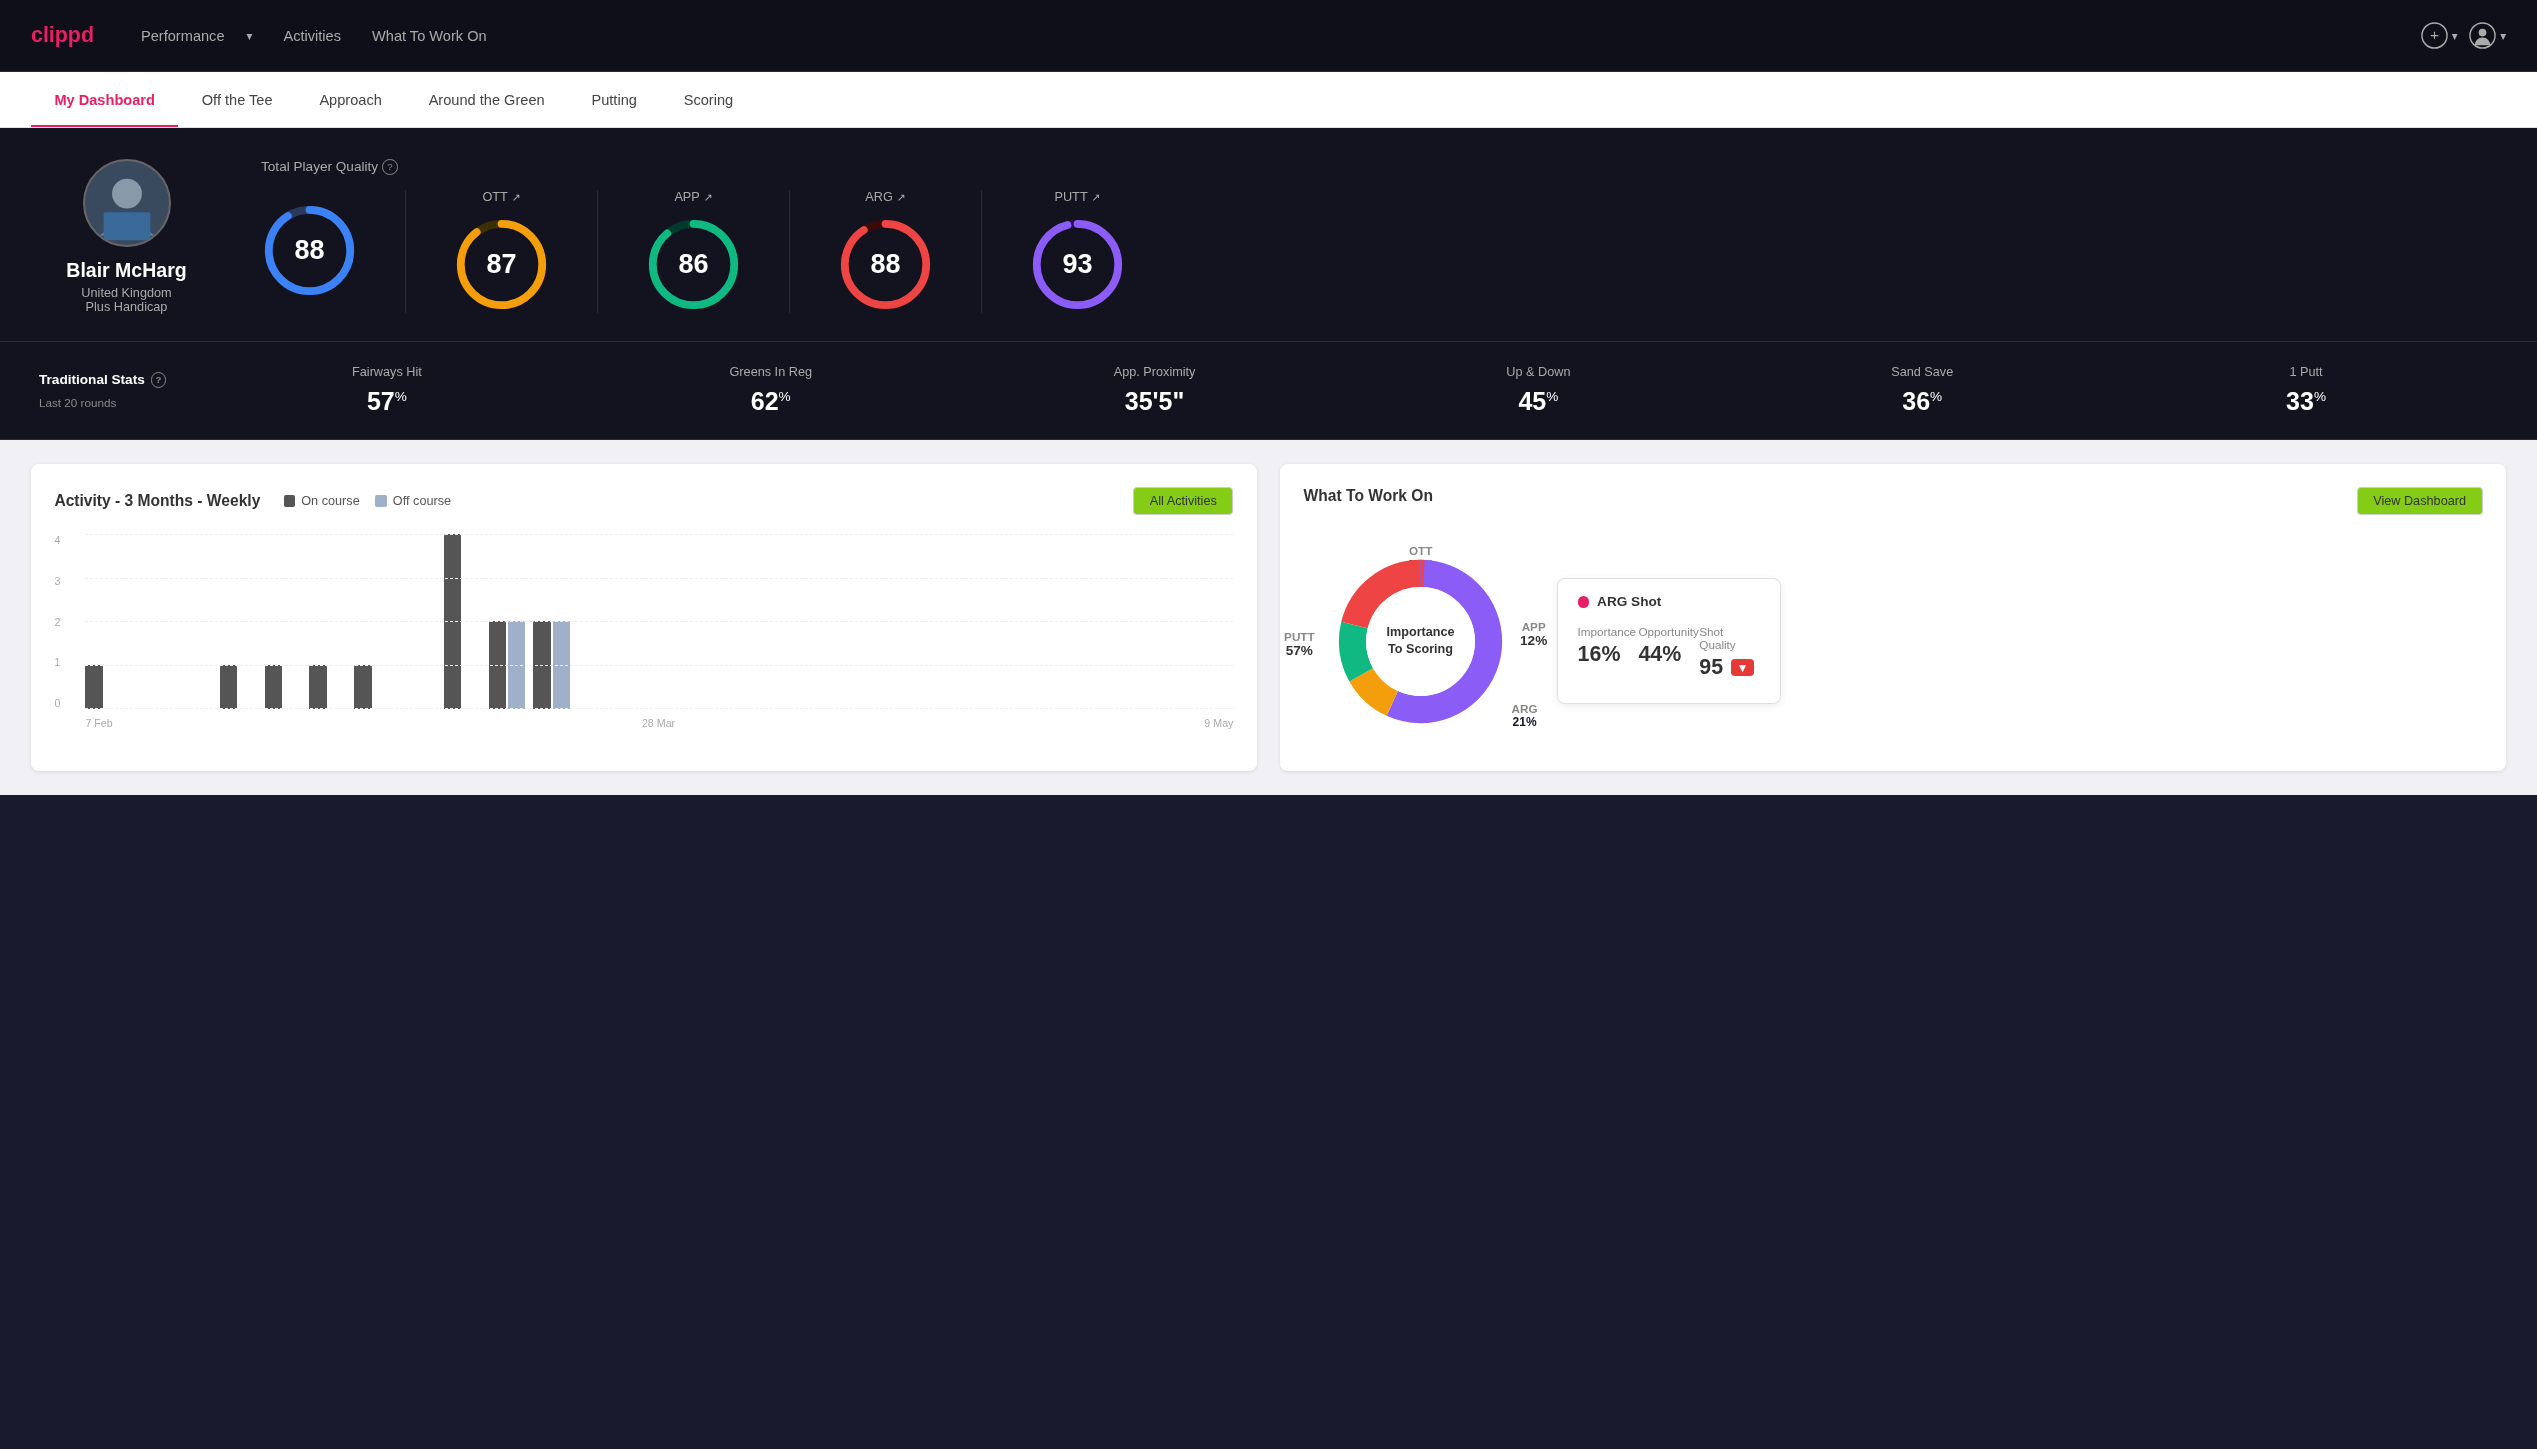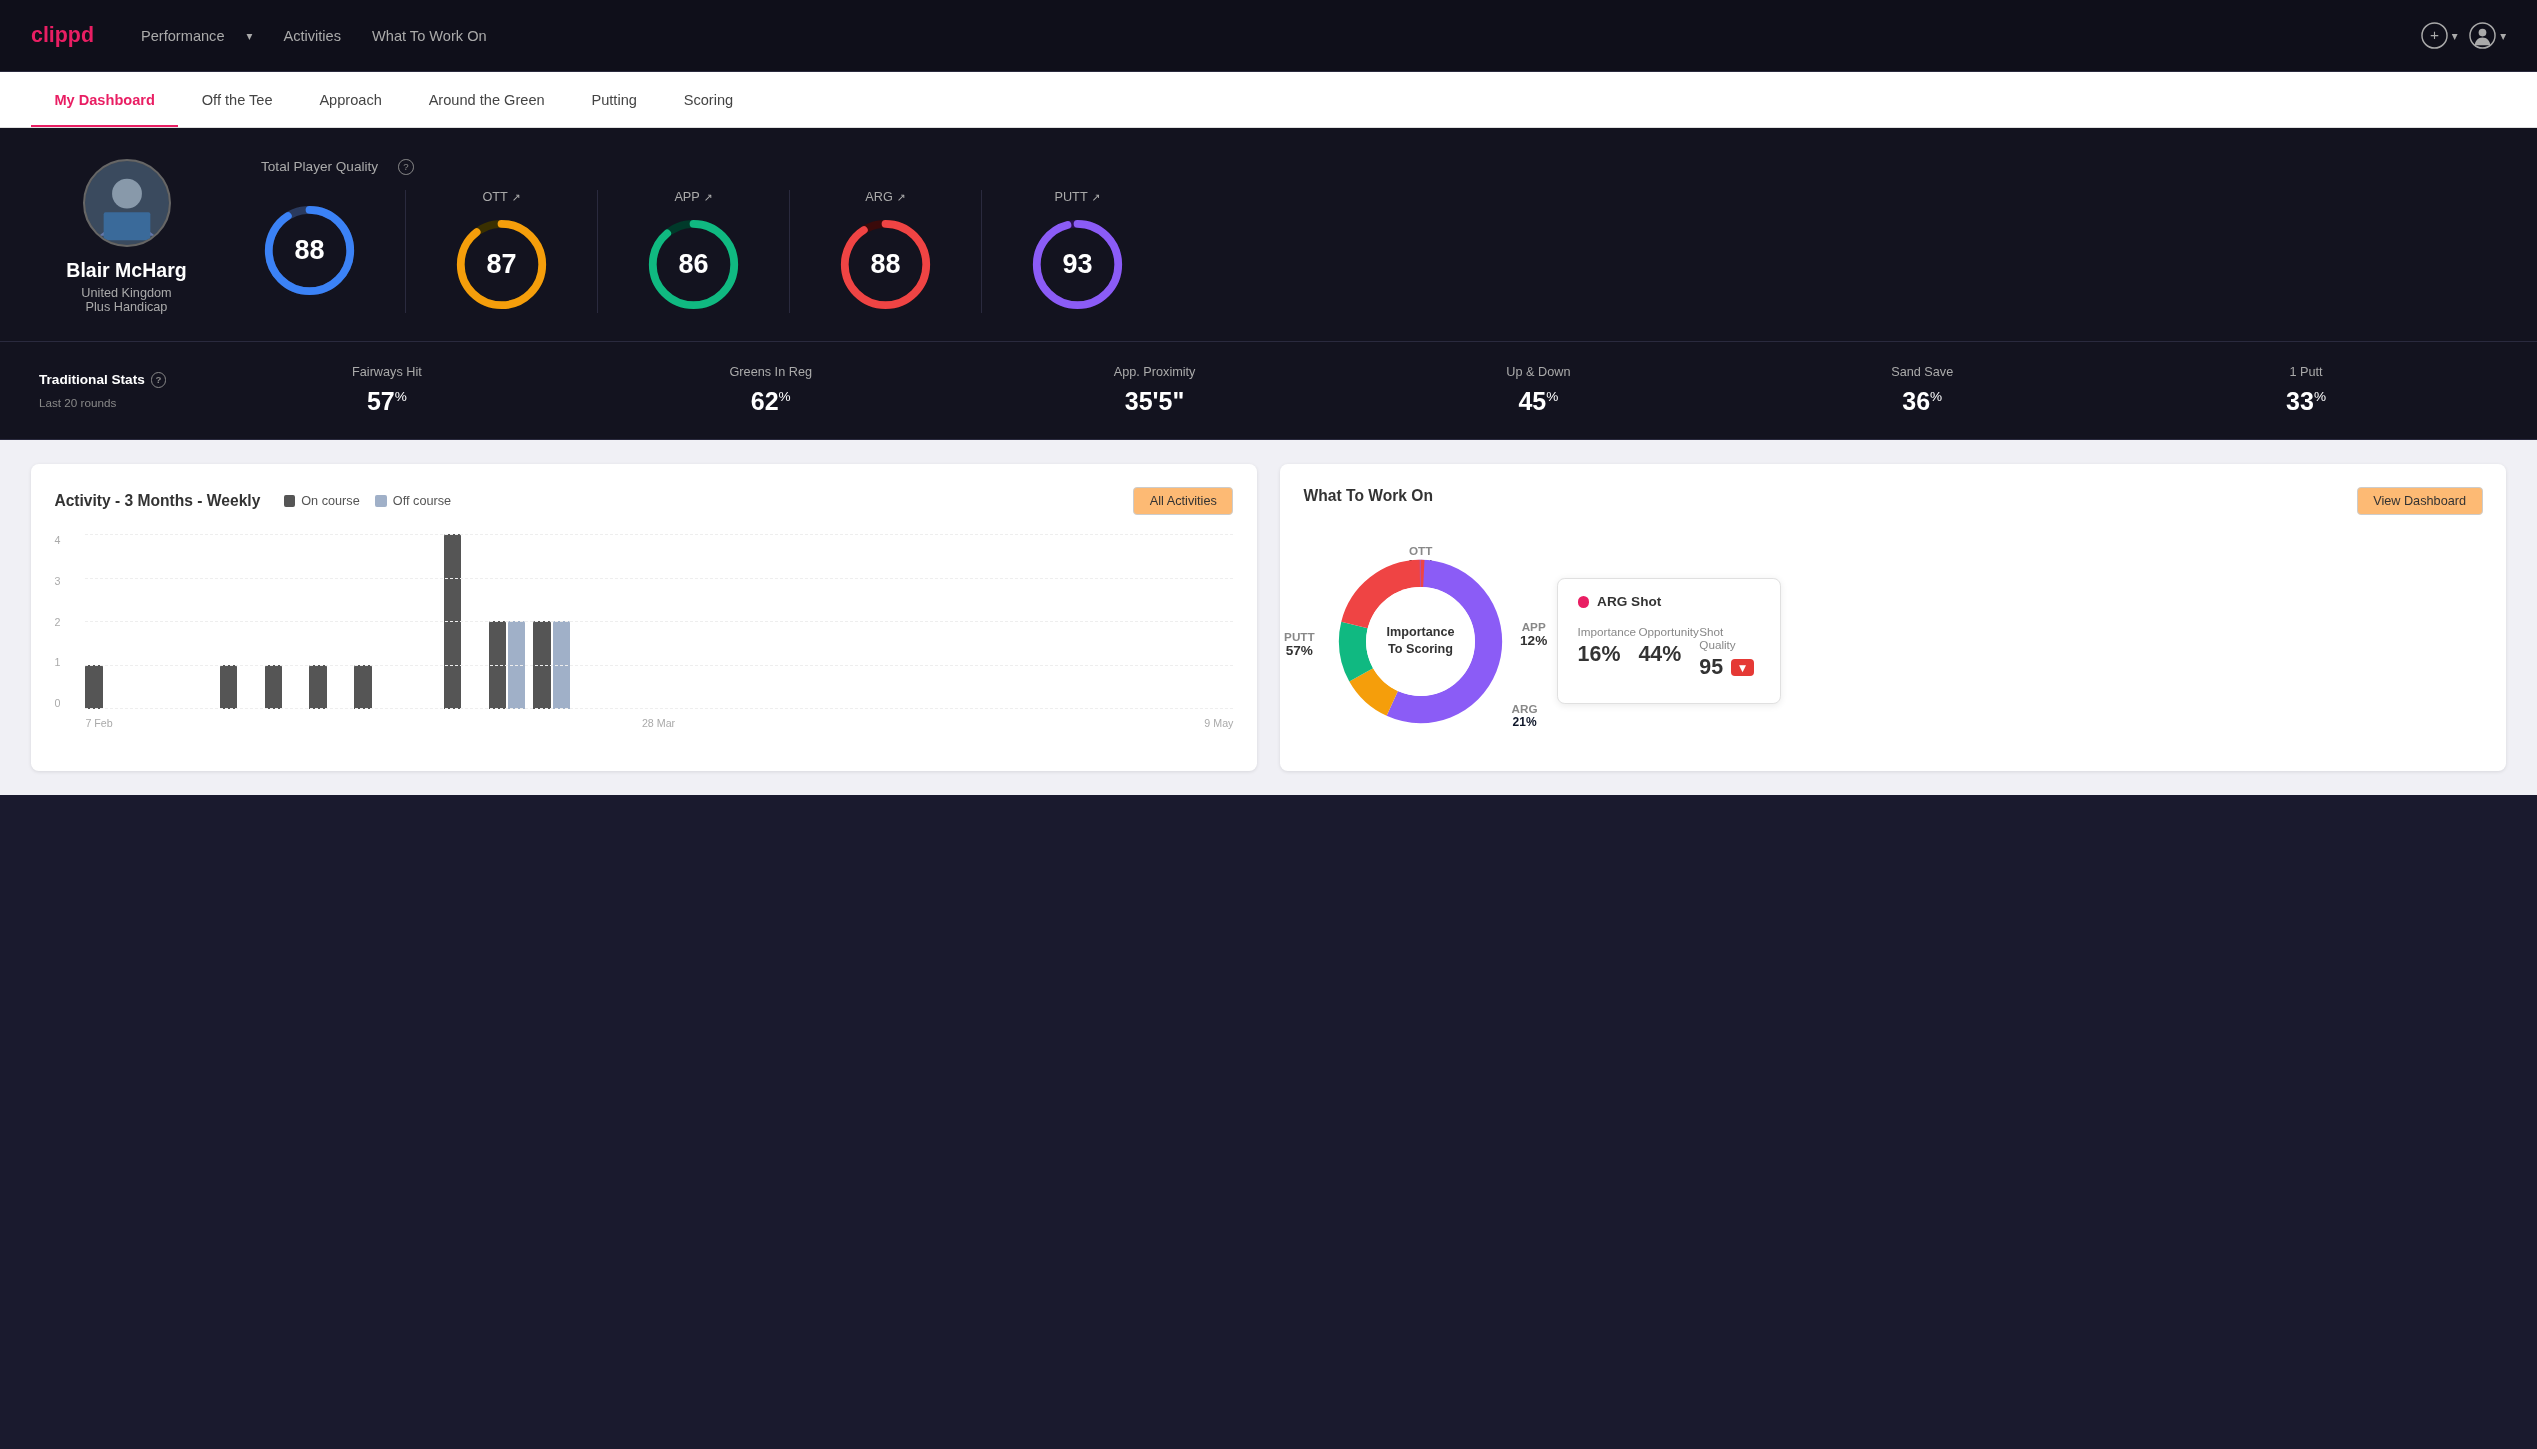--- a/index.html
+++ b/index.html
@@ -47,21 +47,21 @@
     .avatar {
       width: 88px; height: 88px; border-radius: 50%; background: #555;
       border: 2.9px solid #666; margin-bottom: 11.7px; overflow: hidden;
       display: flex; align-items: center; justify-content: center; font-size: 31px;
     }
     .player-name { font-size: 19.5px; font-weight: 700; color: #fff; }
     .player-country { font-size: 12.7px; color: #aaa; margin-top: 3.9px; }
     .player-handicap { font-size: 12.7px; color: #aaa; }
 
     .scores-section { flex: 1; }
-    .scores-title { font-size: 13.6px; color: #aaa; margin-bottom: 15.6px; display: flex; align-items: center; gap: 20px; }
+    .scores-title { font-size: 13.6px; color: #aaa; margin-bottom: 15.6px; display: flex; align-items: center; gap: 4px; }
     .scores-grid { display: flex; gap: 0; }
     .score-item {
       display: flex; flex-direction: column; align-items: center;
       padding: 0 47px; border-right: 1px solid #2a2a3e;
     }
     .score-item:first-child { padding-left: 0; }
     .score-label { font-size: 12.7px; color: #aaa; margin-bottom: 11.7px; display: flex; align-items: center; gap: 3.9px; }
     .score-label .arrow { font-size: 10.7px; }
 
     
@@ -100,21 +100,21 @@
     .panel-right { flex: 1; }
 
     .panel-header { display: flex; justify-content: space-between; margin-bottom: 19.5px; }
     .panel-title { font-size: 15.6px; font-weight: 600; color: #333; }
     .legend { display: flex; gap: 15.6px; align-items: center; }
     .legend-item { display: flex; align-items: center; gap: 5.8px; font-size: 12.7px; color: #555; }
     .legend-dot { width: 11.7px; height: 11.7px; border-radius: 1.9px; }
 
     .view-btn {
       border: 1px solid #ccc; border-radius: 3.9px; padding: 5.8px 15.6px;
-      font-size: 12.7px; color: #333; cursor: pointer; background: #fdba74;
+      font-size: 12.7px; color: #333; cursor: pointer; background: #84cc16;
     }
 
     
     .chart-area { position: relative; height: 214px; }
     .chart-inner { display: flex; align-items: flex-end; height: 175px; gap: 5.8px; padding-left: 31px; }
     .bar-group { display: flex; gap: 1.9px; align-items: flex-end; }
     .bar { border-radius: 1.9px 1.9px 0 0; }
     .bar-dark { background: #555; }
     .bar-light { background: #a0b0c8; }
     .chart-y { position: absolute; left: 0; top: 0; height: 175px; display: flex; flex-direction: column; justify-content: space-between; font-size: 10.7px; color: #aaa; }

